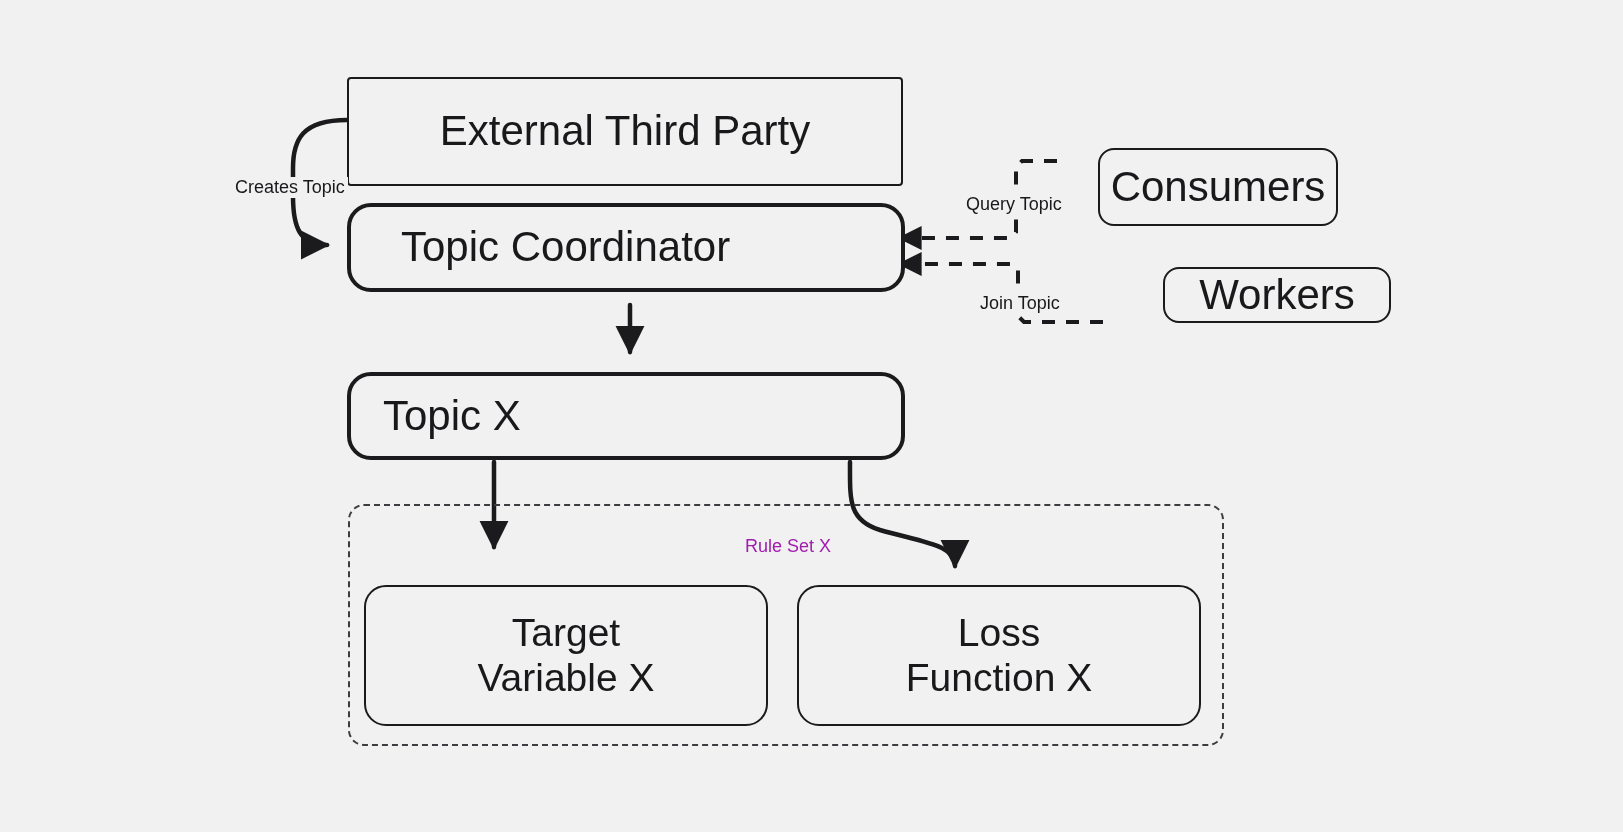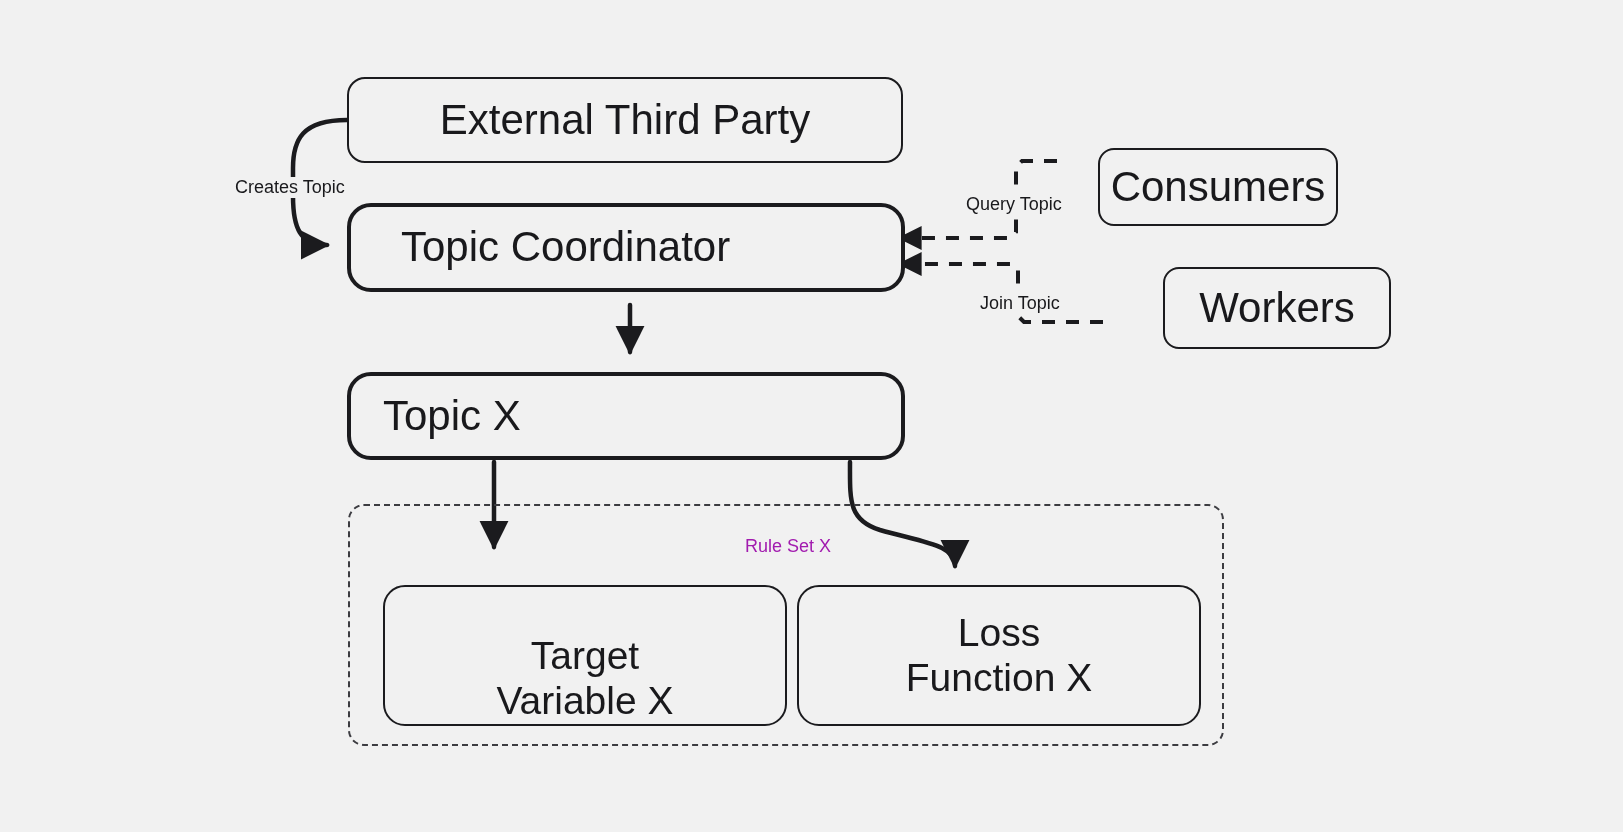--- a/index.html
+++ b/index.html
@@ -31,23 +31,23 @@
     display: flex;
     align-items: center;
     color: #19191c;
     line-height: 1.15;
   }
   .node.center { justify-content: center; text-align: center; }
   .node.left   { justify-content: flex-start; text-align: left; }
 
   
   #node-external {
-    left: 347px; top: 77px; width: 556px; height: 86px;
+    left: 347px; top: 77px; width: 556px; height: 109px;
     border: 2px solid #1b1b1e;
-    border-radius: 18px;
+    border-radius: 4px;
     font-size: 42px;
   }
   
   #node-coordinator {
     left: 347px; top: 203px; width: 558px; height: 89px;
     border: 4px solid #1b1b1e;
     border-radius: 24px;
     font-size: 42px;
     padding-left: 50px;
   }
@@ -61,21 +61,21 @@
   }
   
   #node-consumers {
     left: 1098px; top: 148px; width: 240px; height: 78px;
     border: 2px solid #1b1b1e;
     border-radius: 16px;
     font-size: 42px;
   }
   
   #node-workers {
-    left: 1163px; top: 267px; width: 228px; height: 82px;
+    left: 1163px; top: 267px; width: 228px; height: 56px;
     border: 2px solid #1b1b1e;
     border-radius: 16px;
     font-size: 42px;
     align-items: center;
   }
   
   #group-ruleset {
     position: absolute;
     left: 348px; top: 504px; width: 876px; height: 242px;
     border: 2px dashed #3c3c41;
@@ -85,25 +85,24 @@
   }
   #label-ruleset {
     position: absolute;
     left: 745px; top: 536px;
     font-size: 18px;
     color: #a21caf;
     white-space: nowrap;
   }
   
   #node-target {
-    left: 383px; top: 585px; width: 404px; height: 141px;
+    left: 364px; top: 585px; width: 404px; height: 141px;
     border: 2px solid #1b1b1e;
     border-radius: 22px;
     font-size: 39px;
-    align-items: flex-end;
   }
   
   #node-loss {
     left: 797px; top: 585px; width: 404px; height: 141px;
     border: 2px solid #1b1b1e;
     border-radius: 22px;
     font-size: 39px;
     align-items: center;
   }
   .edge-label {

